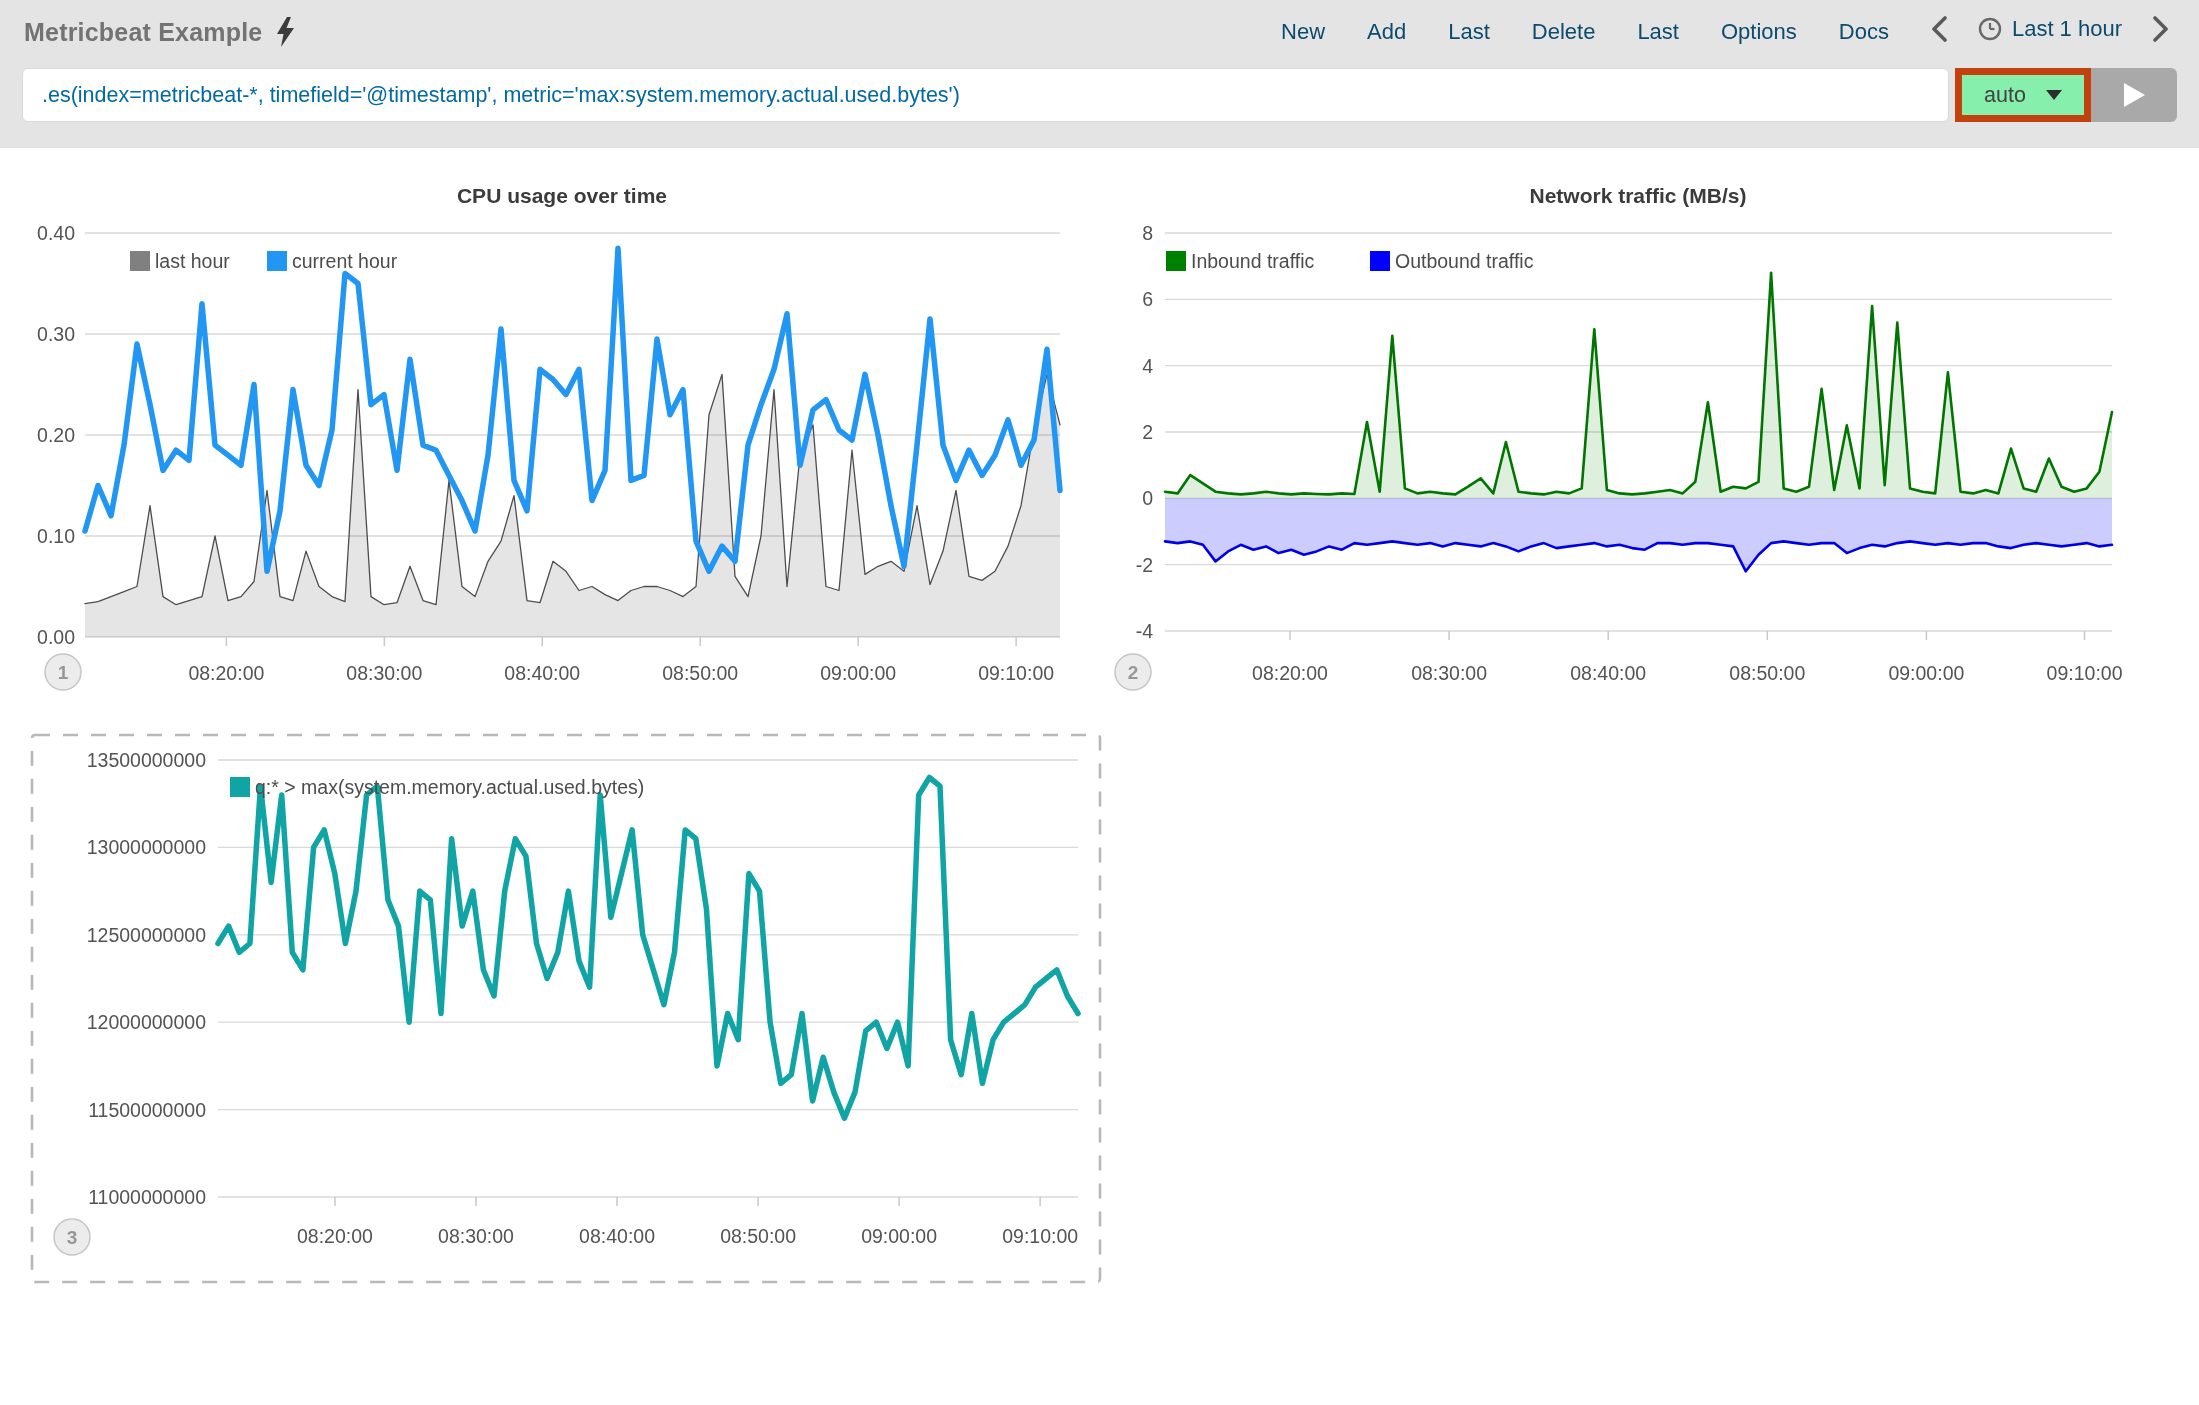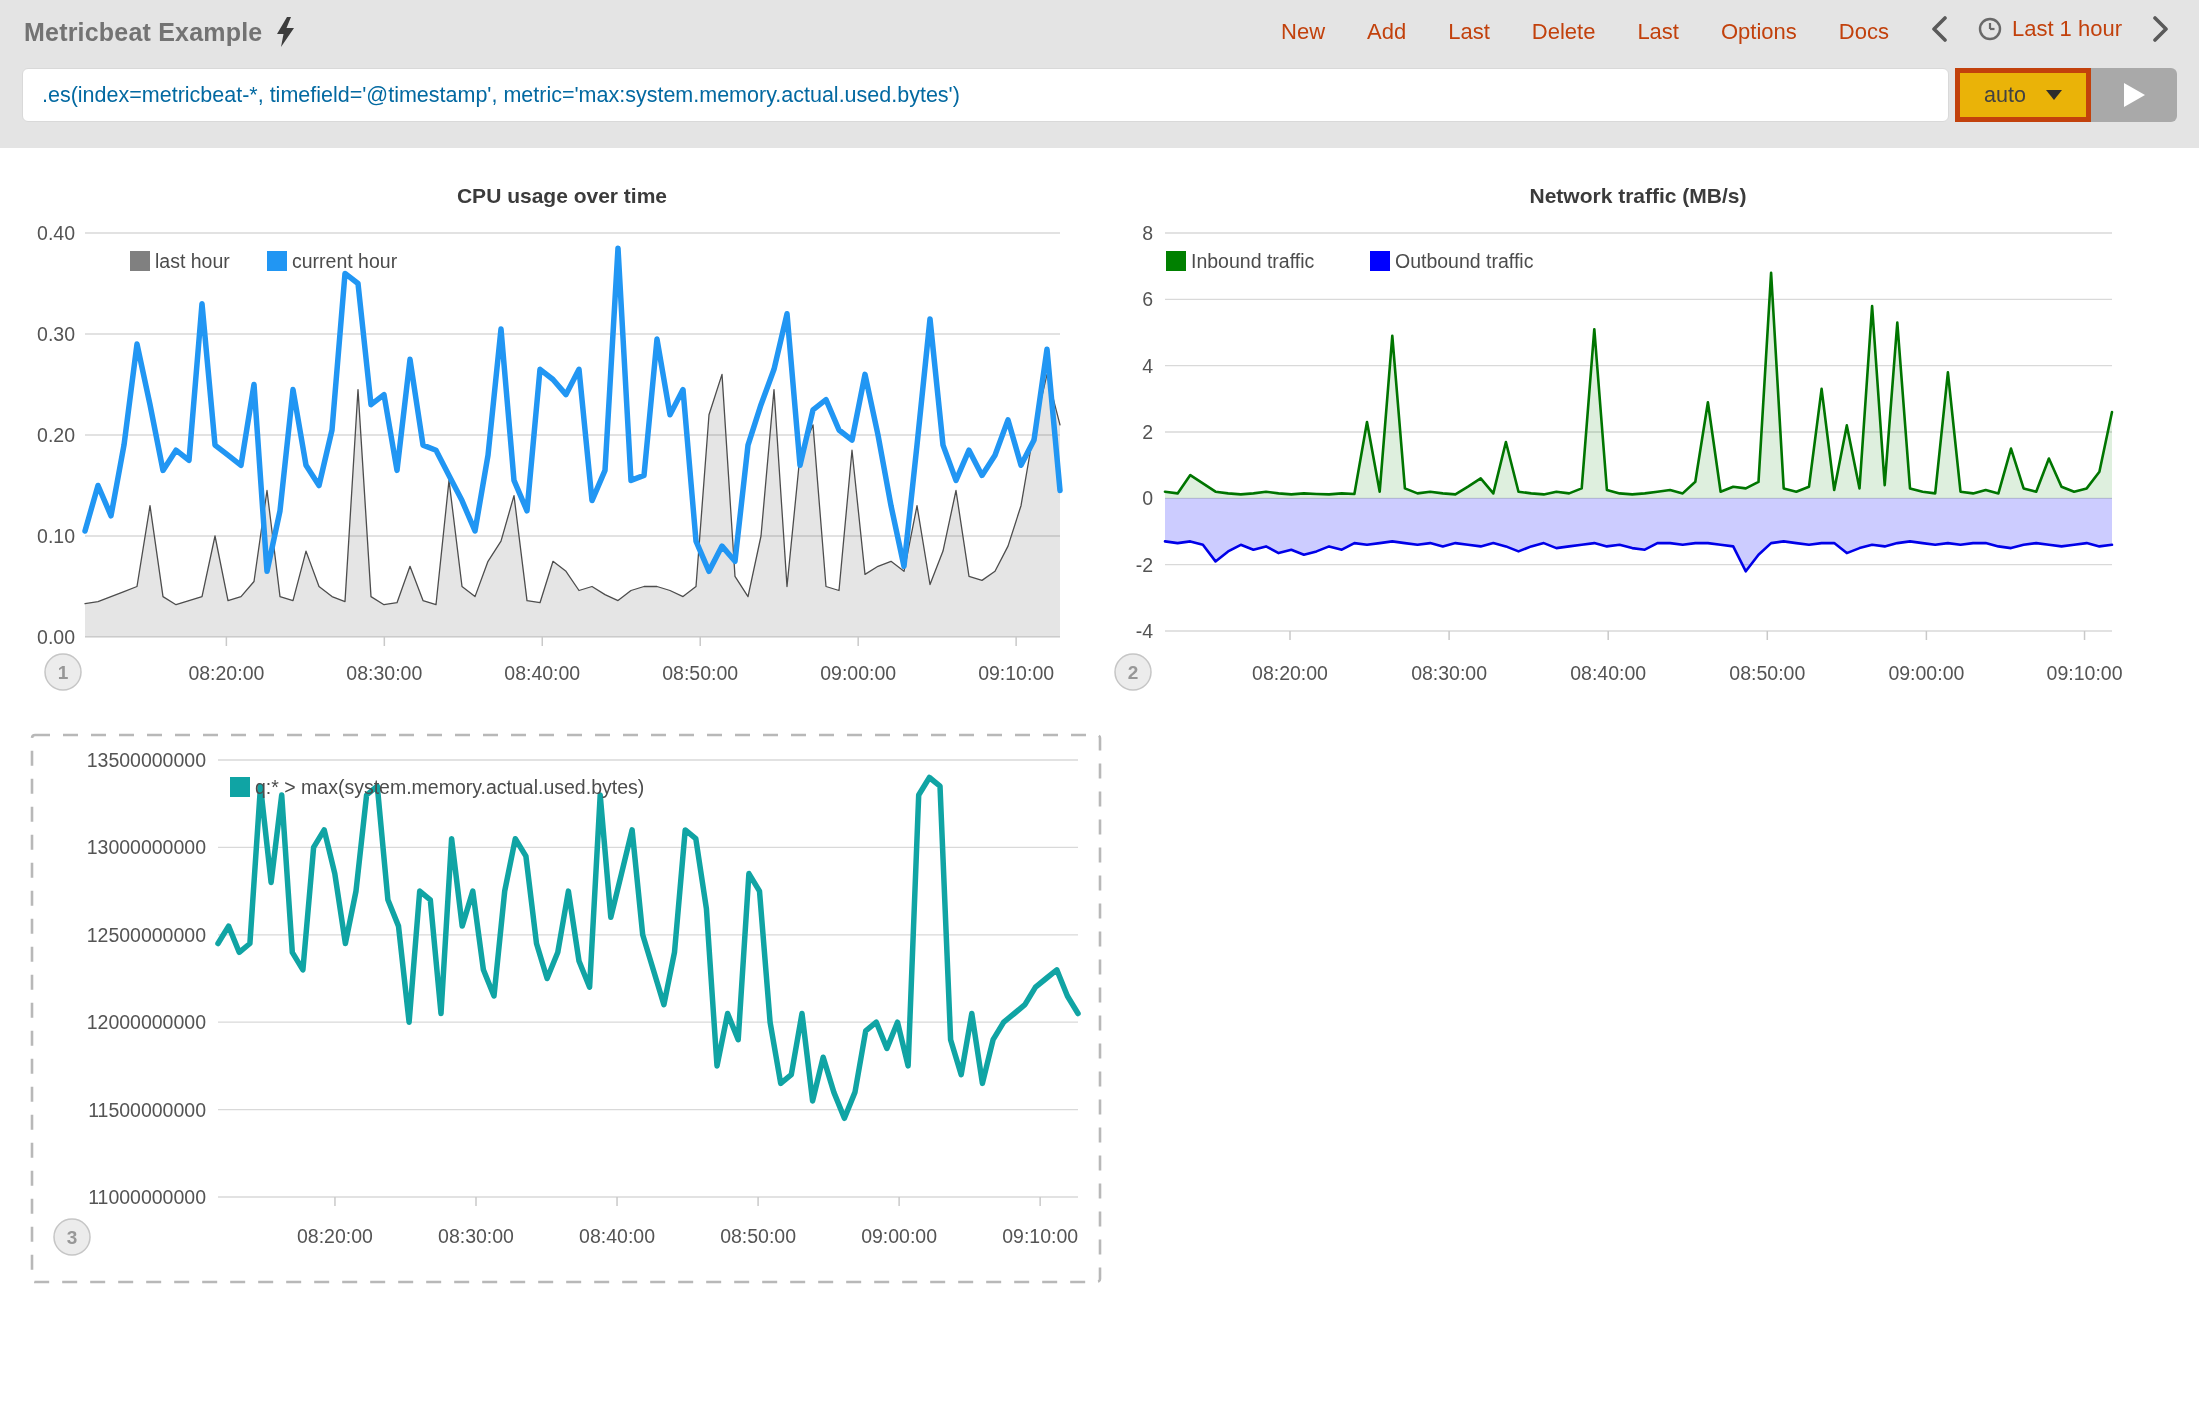--- a/index.html
+++ b/index.html
@@ -5,28 +5,28 @@
   * { margin:0; padding:0; box-sizing:border-box; }
   html,body { width:2199px; height:1405px; background:#ffffff;
     font-family:"Liberation Sans", sans-serif; overflow:hidden; position:relative; }
 
   .topbar { position:absolute; left:0; top:0; width:2199px; height:148px; background:#e4e4e4; }
   .titlerow { display:flex; align-items:center; height:58px; padding:6px 30px 0 24px; }
   .app-title { font-size:25px; font-weight:bold; color:#737373; letter-spacing:0.2px; }
   .bolt { margin-left:14px; display:flex; align-items:center; }
   .menu { margin-left:auto; display:flex; align-items:center; gap:42px; }
   .menu button, .timenav button { background:none; border:none; font-family:"Liberation Sans",sans-serif;
-    font-size:22px; color:#c2410c; cursor:pointer; }
+    font-size:22px; color:#0c4a6e; cursor:pointer; }
   .timenav { display:flex; align-items:flex-start; gap:30px; margin-left:42px; }
   .timenav .picker { display:flex; align-items:center; gap:10px; }
 
   .queryrow { display:flex; align-items:stretch; height:54px; margin:10px 22px 0 22px; }
   .query-input { flex:1; border:1px solid #d9d9d9; border-radius:6px; background:#fff;
     font-family:"Liberation Sans",sans-serif; font-size:21.5px; color:#0369a1; padding:0 19px; outline:none; }
-  .interval-box { width:136px; margin-left:6px; background:#eab308; border:5px solid #c2410c;
+  .interval-box { width:136px; margin-left:6px; background:#86efac; border:7px solid #c2410c;
     border-radius:0; display:flex; align-items:center; justify-content:center; gap:20px; cursor:pointer; }
   .interval-box .val { font-size:21.5px; color:#424242; }
   .caret-down { width:0; height:0; border-left:8px solid transparent; border-right:8px solid transparent;
     border-top:10px solid #2d2d2d; }
   .play-btn { width:86px; background:#a9a9a9; border:none; border-radius:0 6px 6px 0;
     display:flex; align-items:center; justify-content:center; cursor:pointer; }
 
   svg.chart { position:absolute; }
   svg text { font-family:"Liberation Sans", sans-serif; }
   .axis-label { fill:#545454; font-size:19.5px; }

